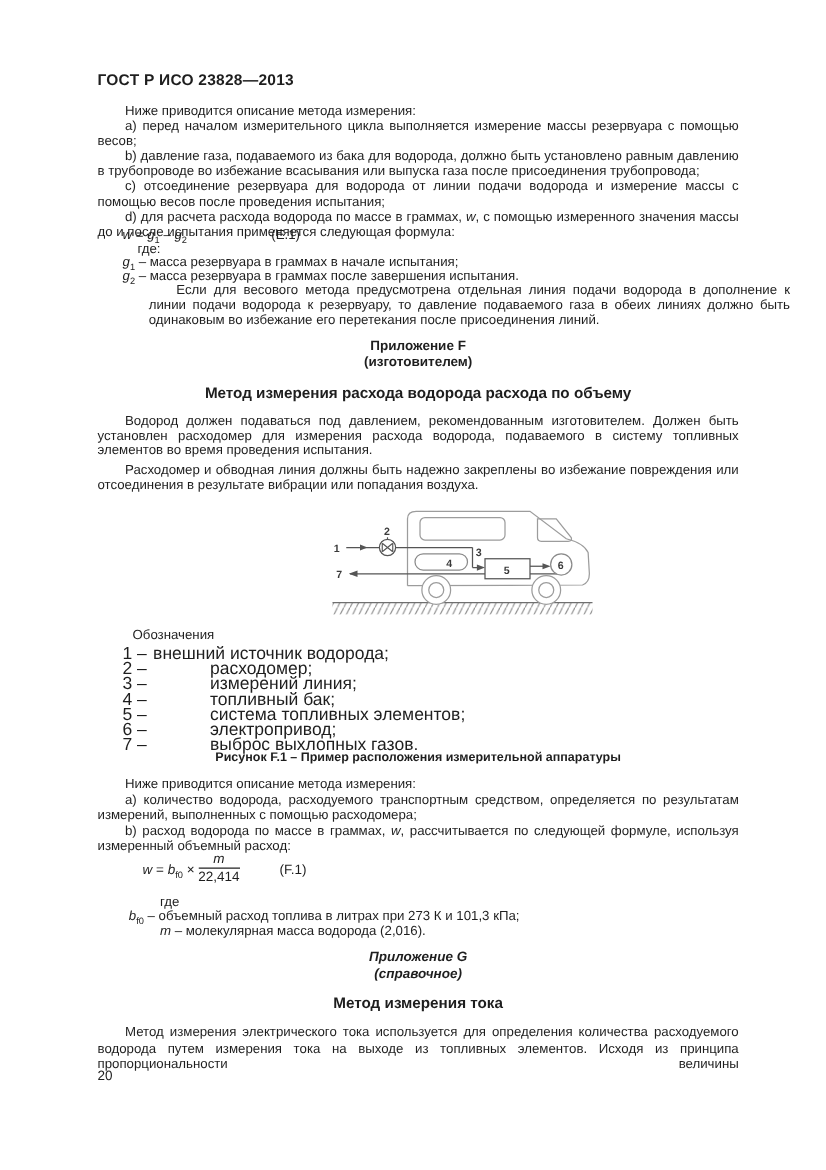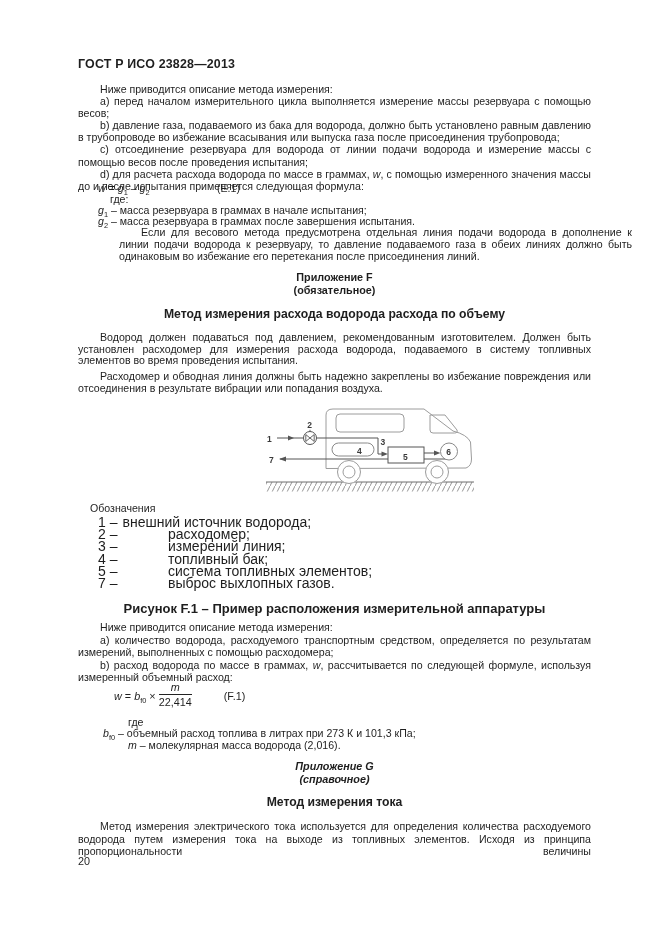--- a/index.html
+++ b/index.html
@@ -24,26 +24,26 @@
   .note { top:227px; line-height:11.8px;margin-left:41px; }
   .cblock { position:absolute; left:78px; width:513px; text-align:center; }
   .annex-label { font-weight:bold; font-size:10.8px; line-height:13px; }
   .annex-f-label { top:271px; }
   .annex-title { font-weight:bold; font-size:12.2px; line-height:14px; }
   .annex-f-title { top:307px; }
   .pf1 { top:332px; line-height:11.7px; }
   .pf2 { top:371px; line-height:11.7px; }
   .figure-wrap { position:absolute; left:230px; top:396px; width:250px; height:100px; }
   .legend-title { top:502px; }
-  .legend-title span { margin-left:12px; }
+  .legend-title span { margin-left:28px; }
   .legend { top:516px; font-size:14px; line-height:12.2px; }
   .lg-row { margin-left:20px; white-space:nowrap; }
   .lg-num { display:inline-block; width:70px; }
   .lg-row.flush .lg-num { width:auto; margin-right:5px; }
-  .fig-caption { top:601px; font-weight:bold; font-size:13px; }
+  .fig-caption { top:601px; font-weight:bold; font-size:10px; }
   .steps2 { top:621px; line-height:12.5px; }
   .formula-f { top:682px; font-size:10.8px; }
   .ff-lhs { margin-left:19px; vertical-align:middle;padding-left:17px; }
   .frac { display:inline-block; text-align:center; vertical-align:middle; position:relative; top:-1px; }
   .frac-num { display:block; padding:0 9px 1px; border-bottom:1px solid #222; }
   .frac-den { display:block; padding-top:1px; }
   .ff-label { margin-left:32px; vertical-align:middle; }
   .where-f { top:716px; }
   .where-f span { margin-left:50px; }
   .bdef { top:727px; }
@@ -81,21 +81,21 @@
 
   <div class="abs gdef1"><span><i>g</i><sub>1</sub><span> – масса резервуара в граммах в начале испытания;</span></span></div>
   <div class="abs gdef2"><span><i>g</i><sub>2</sub><span> – масса резервуара в граммах после завершения испытания.</span></span></div>
 
   <div class="abs note">
     <p class="jp">Если для весового метода предусмотрена отдельная линия подачи водорода в дополнение к линии подачи водорода к резервуару, то давление подаваемого газа в обеих линиях должно быть одинаковым во избежание его перетекания после присоединения линий.</p>
   </div>
 
   <div class="cblock annex-label annex-f-label">
     <div>Приложение F</div>
-    <div>(обязательное)</div>
+    <div>(изготовителем)</div>
   </div>
 
   <div class="cblock annex-title annex-f-title">Метод измерения расхода водорода расхода по объему</div>
 
   <div class="abs pf1">
     <p class="jp">Водород должен подаваться под давлением, рекомендованным изготовителем. Должен быть установлен расходомер для измерения расхода водорода, подаваемого в систему топливных элементов во время проведения испытания.</p>
   </div>
   <div class="abs pf2">
     <p class="jp">Расходомер и обводная линия должны быть надежно закреплены во избежание повреждения или отсоединения в результате вибрации или попадания воздуха.</p>
   </div>
@@ -157,20 +157,21 @@
   </div>
 
   <div class="abs legend-title"><span>Обозначения</span></div>
 
   <div class="abs legend">
     <div class="lg-row flush"><span class="lg-num">1 –</span><span class="lg-text">внешний источник водорода;</span></div>
     <div class="lg-row"><span class="lg-num">2 –</span><span class="lg-text">расходомер;</span></div>
     <div class="lg-row"><span class="lg-num">3 –</span><span class="lg-text">измерений линия;</span></div>
     <div class="lg-row"><span class="lg-num">4 –</span><span class="lg-text">топливный бак;</span></div>
     <div class="lg-row"><span class="lg-num">5 –</span><span class="lg-text">система топливных элементов;</span></div>
+    <div class="lg-row"><span class="lg-num">6 –</span><span class="lg-text">электропривод;</span></div>
     <div class="lg-row"><span class="lg-num">7 –</span><span class="lg-text">выброс выхлопных газов.</span></div>
   </div>
 
   <div class="cblock fig-caption">Рисунок F.1 – Пример расположения измерительной аппаратуры</div>
 
   <div class="abs steps2">
     <p class="jp">Ниже приводится описание метода измерения:</p>
     <p class="jp">a) количество водорода, расходуемого транспортным средством, определяется по результатам измерений, выполненных с помощью расходомера;</p>
     <p class="jp"><span>b) расход водорода по массе в граммах, </span><i>w</i><span>, рассчитывается по следующей формуле, используя измеренный объемный расход:</span></p>
   </div>

